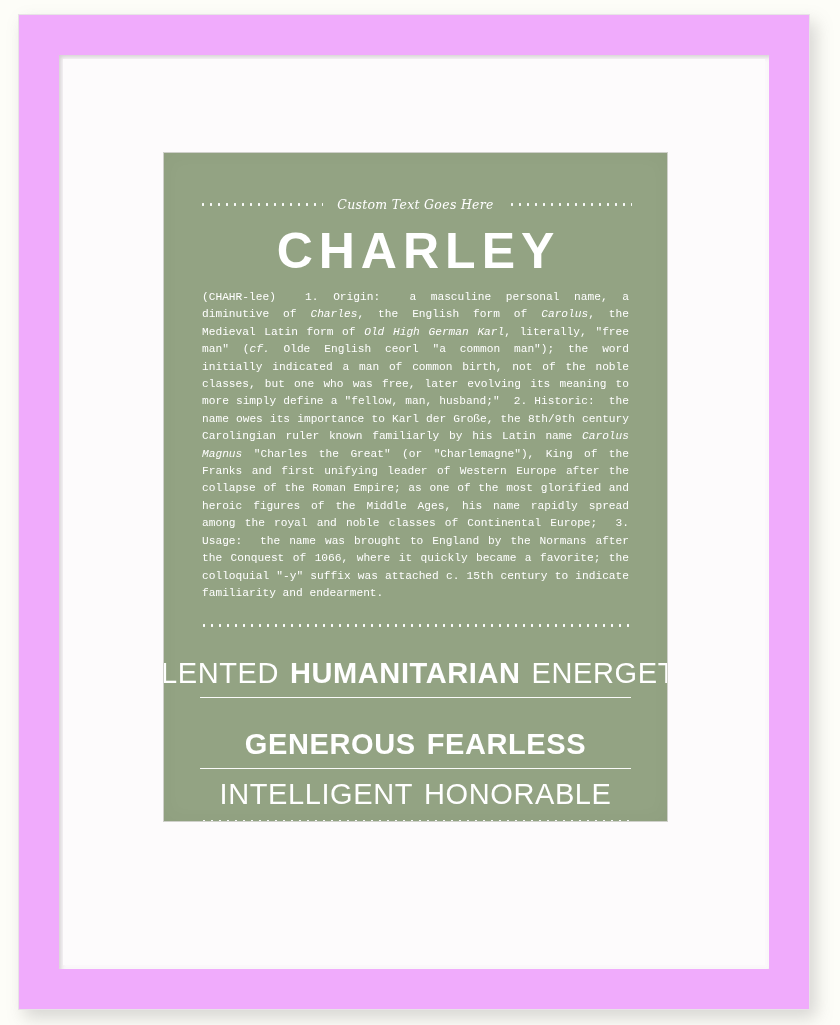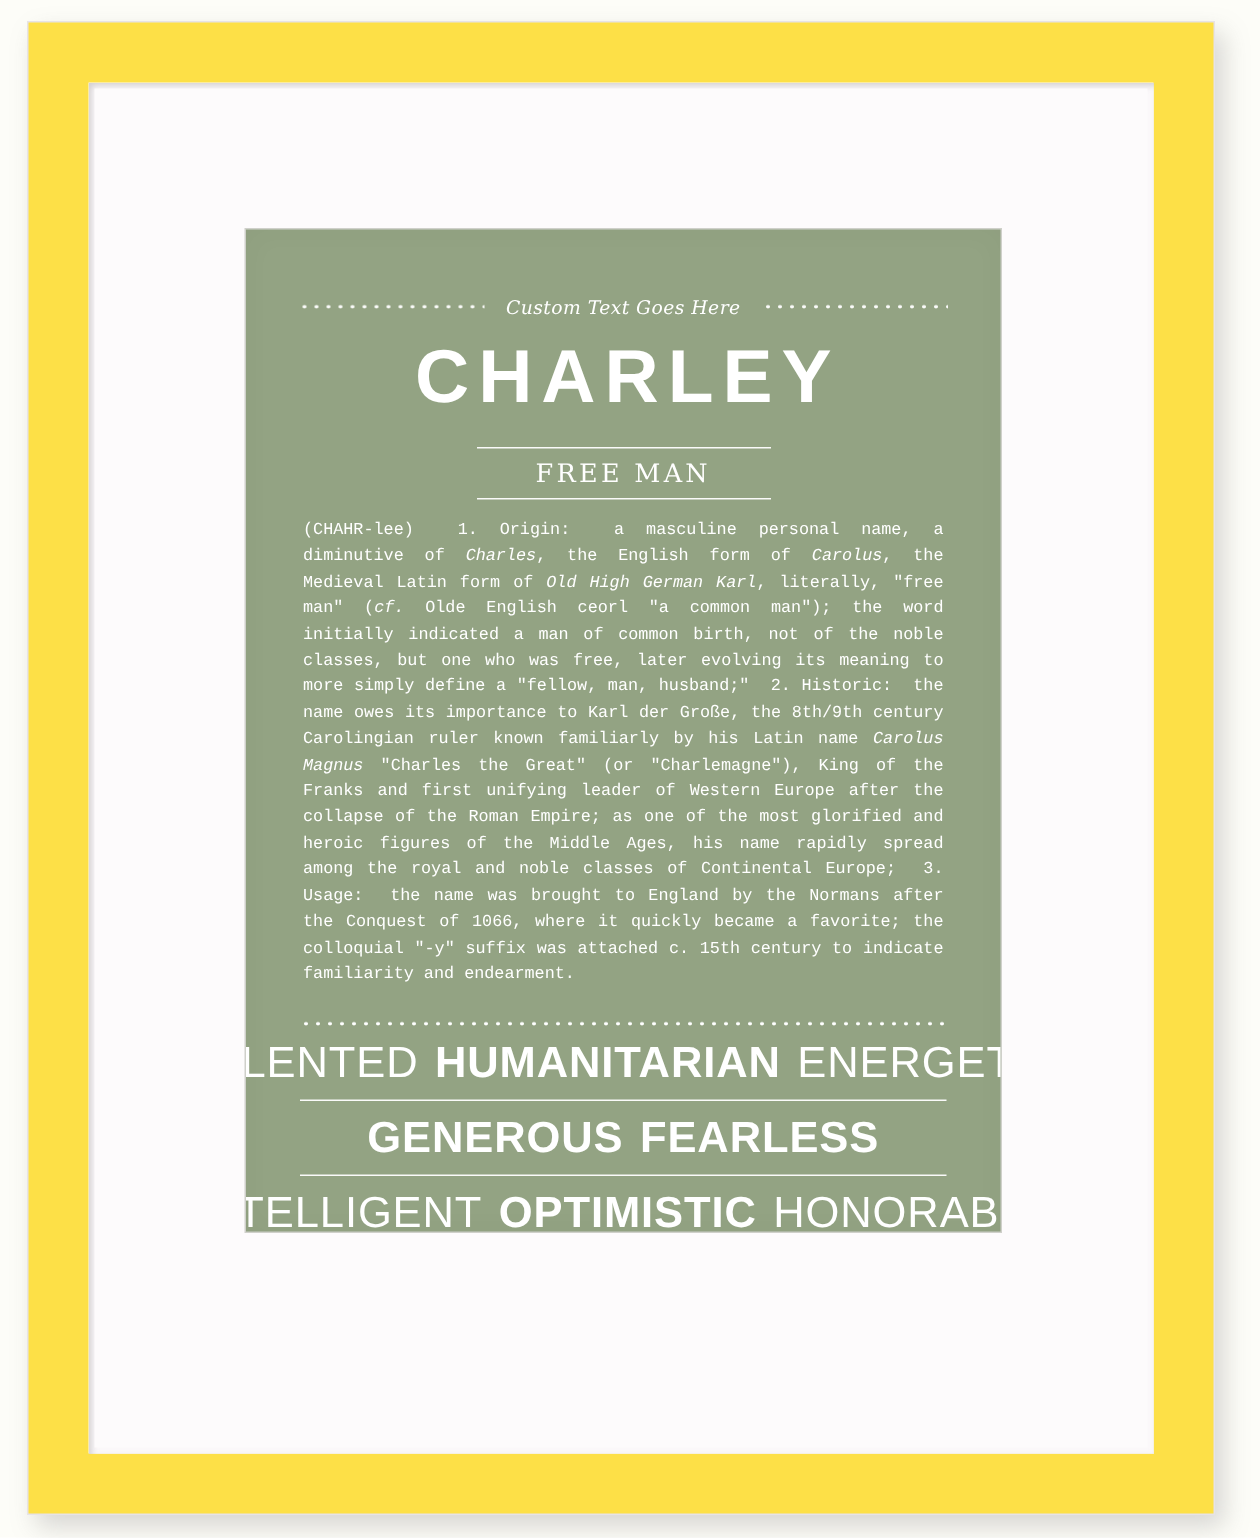--- a/index.html
+++ b/index.html
@@ -21,21 +21,21 @@
     background: #fdfdf8;
   }
 
   
   .frame-outer {
     position: absolute;
     left: 18px;
     top: 14px;
     width: 792px;
     height: 996px;
-    background: #fde047;
+    background: #f0abfc;
     box-shadow: 6px 8px 16px rgba(120,115,115,0.28);
     border: 1px solid #e7e3e6;
     box-sizing: border-box;
   }
   .frame-bevel {
     position: absolute;
     left: 40px;
     top: 40px;
     right: 40px;
     bottom: 40px;
@@ -162,66 +162,60 @@
     align-items: baseline;
     justify-content: center;
     gap: 11px;
     font-family: "Liberation Sans", sans-serif;
     font-size: 29px;
     line-height: 36px;
     letter-spacing: 0.6px;
     white-space: nowrap;
   }
   .trait-light { font-weight: 300; }
-  .trait-bold  { font-weight: bold; }
+  .trait-bold  { font-weight: bold; margin-top: 21px; }
 </style>
 </head>
 <body>
 
 <div id="stage">
 
   <div class="frame-outer">
     <div class="frame-bevel"></div>
     <div class="mat"></div>
 
     <div class="print">
 
       <div class="top-row">
         <div class="dot-rule"></div>
         <div class="custom-text">Custom Text Goes Here</div>
         <div class="dot-rule"></div>
       </div>
 
       <div class="name">CHARLEY</div>
 
-      <div class="meaning-wrap">
-        <div class="hr-thin"></div>
-        <div class="meaning">FREE MAN</div>
-        <div class="hr-thin"></div>
-      </div>
 
       <div class="body-copy" id="definition">(CHAHR-lee)&nbsp; 1. Origin:&nbsp; a masculine personal name, a diminutive of <i>Charles</i>, the English form of <i>Carolus</i>, the Medieval Latin form of <i>Old High German Karl</i>, literally, "free man" (<i>cf.</i> Olde English ceorl "a common man"); the word initially indicated a man of common birth, not of the noble classes, but one who was free, later evolving its meaning to more simply define a "fellow, man, husband;"&nbsp; 2. Historic:&nbsp; the name owes its importance to Karl der Große, the 8th/9th century Carolingian ruler known familiarly by his Latin name <i>Carolus Magnus</i> "Charles the Great" (or "Charlemagne"), King of the Franks and first unifying leader of Western Europe after the collapse of the Roman Empire; as one of the most glorified and heroic figures of the Middle Ages, his name rapidly spread among the royal and noble classes of Continental Europe;&nbsp; 3. Usage:&nbsp; the name was brought to England by the Normans after the Conquest of 1066, where it quickly became a favorite; the colloquial "-y" suffix was attached c. 15th century to indicate familiarity and endearment.</div>
 
       <div class="traits">
         <div class="dotted-rule"></div>
 
         <div class="trait-line" id="trait-row-0">
             <span class="trait-light">TALENTED</span>
             <span class="trait-bold">HUMANITARIAN</span>
             <span class="trait-light">ENERGETIC</span>
           </div>
         <div class="solid-rule"></div>
         <div class="trait-line" id="trait-row-1">
             <span class="trait-bold">GENEROUS</span>
             <span class="trait-bold">FEARLESS</span>
           </div>
         <div class="solid-rule"></div>
         <div class="trait-line" id="trait-row-2">
             <span class="trait-light">INTELLIGENT</span>
-            <span class="trait-bold">OPTIMISTIC</span>
             <span class="trait-light">HONORABLE</span>
           </div>
 
         <div class="dotted-rule" style="margin-top:8px;"></div>
       </div>
 
     </div>
   </div>
 </div>
 

